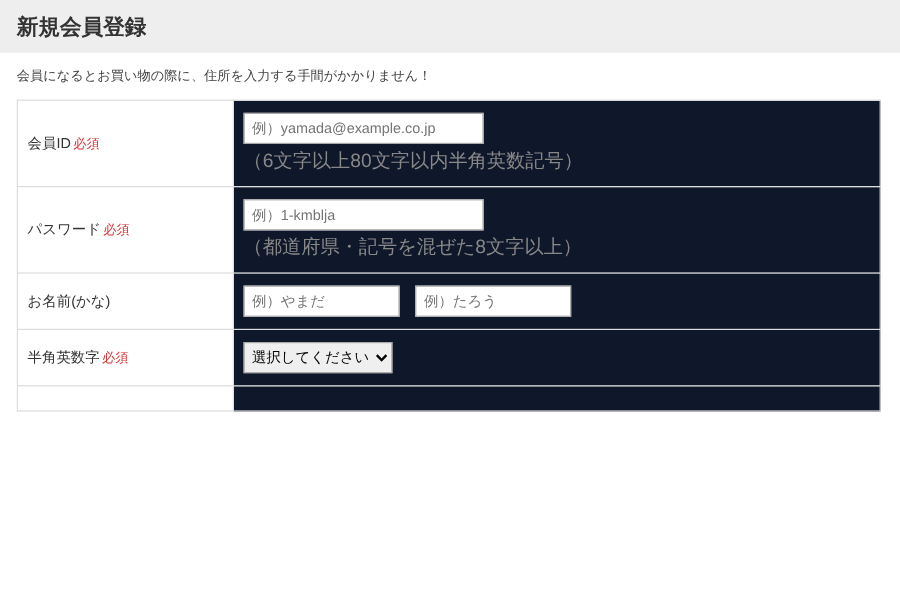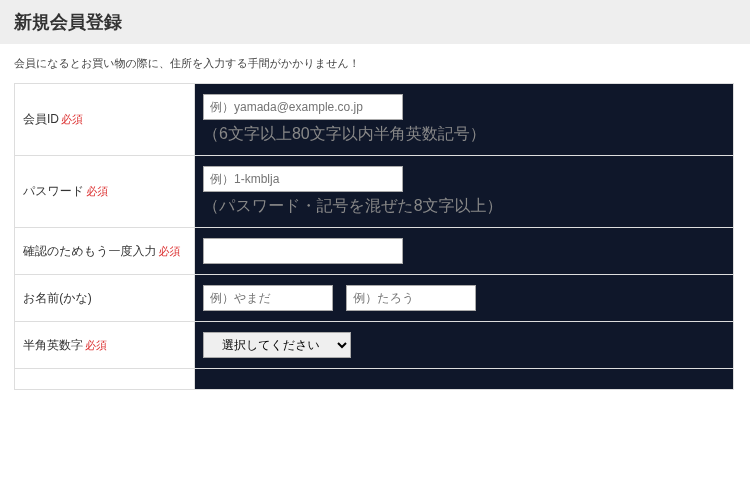--- a/index.html
+++ b/index.html
@@ -9,21 +9,21 @@
     table { width: 720px; margin: 0 14px 14px; border-collapse: collapse; }
     td { border: 1px solid #ddd; padding: 10px 8px; vertical-align: middle; }
     td.label { width: 180px; color: #333; }
     td.field { background: #0f172a; }
     .req { color: #d33; font-size: 11px; margin-left: 2px; }
     .hint { font-size: 16px; color: #888; margin-top: 4px; display: block; }
     input[type="text"], input[type="password"], input[type="email"] {
       border: 1px solid #aaa; padding: 4px 6px; font-size: 12px; width: 200px; height: 26px;
     }
     .wide { width: 260px; }
-    select { border: 1px solid #aaa; padding: 4px 14px; font-size: 12px; height: 26px; }
+    select { border: 1px solid #aaa; padding: 4px 2px; font-size: 12px; height: 26px; }
     .name-pair input { width: 130px; margin-right: 10px; }
   </style>
 </head>
 <body>
 
 <div class="header">
   <span>新規会員登録</span>
 </div>
 
 <div class="intro">会員になるとお買い物の際に、住所を入力する手間がかかりません！</div>
@@ -38,29 +38,21 @@
       <input type="text" class="wide" placeholder="例）yamada@example.co.jp" style="">
       <span class="hint">（6文字以上80文字以内半角英数記号）</span>
     </td>
   </tr>
   <tr>
     <td class="label">
       <span>パスワード</span><span class="req">必須</span>
     </td>
     <td class="field">
       <input type="text" class="wide" placeholder="例）1-kmblja" style="">
-      <span class="hint">（パスワード・記号を混ぜた8文字以上）</span>
-    </td>
-  </tr>
-  <tr>
-    <td class="label">
-      <span>確認のためもう一度入力</span><span class="req">必須</span>
-    </td>
-    <td class="field">
-      <input type="password" class="wide" style="">
+      <span class="hint">（都道府県・記号を混ぜた8文字以上）</span>
     </td>
   </tr>
   <tr>
     <td class="label">
       <span>お名前(かな)</span>
     </td>
     <td class="field name-pair">
       <input type="text" placeholder="例）やまだ" style="">
       <input type="text" placeholder="例）たろう" style="">
     </td>

